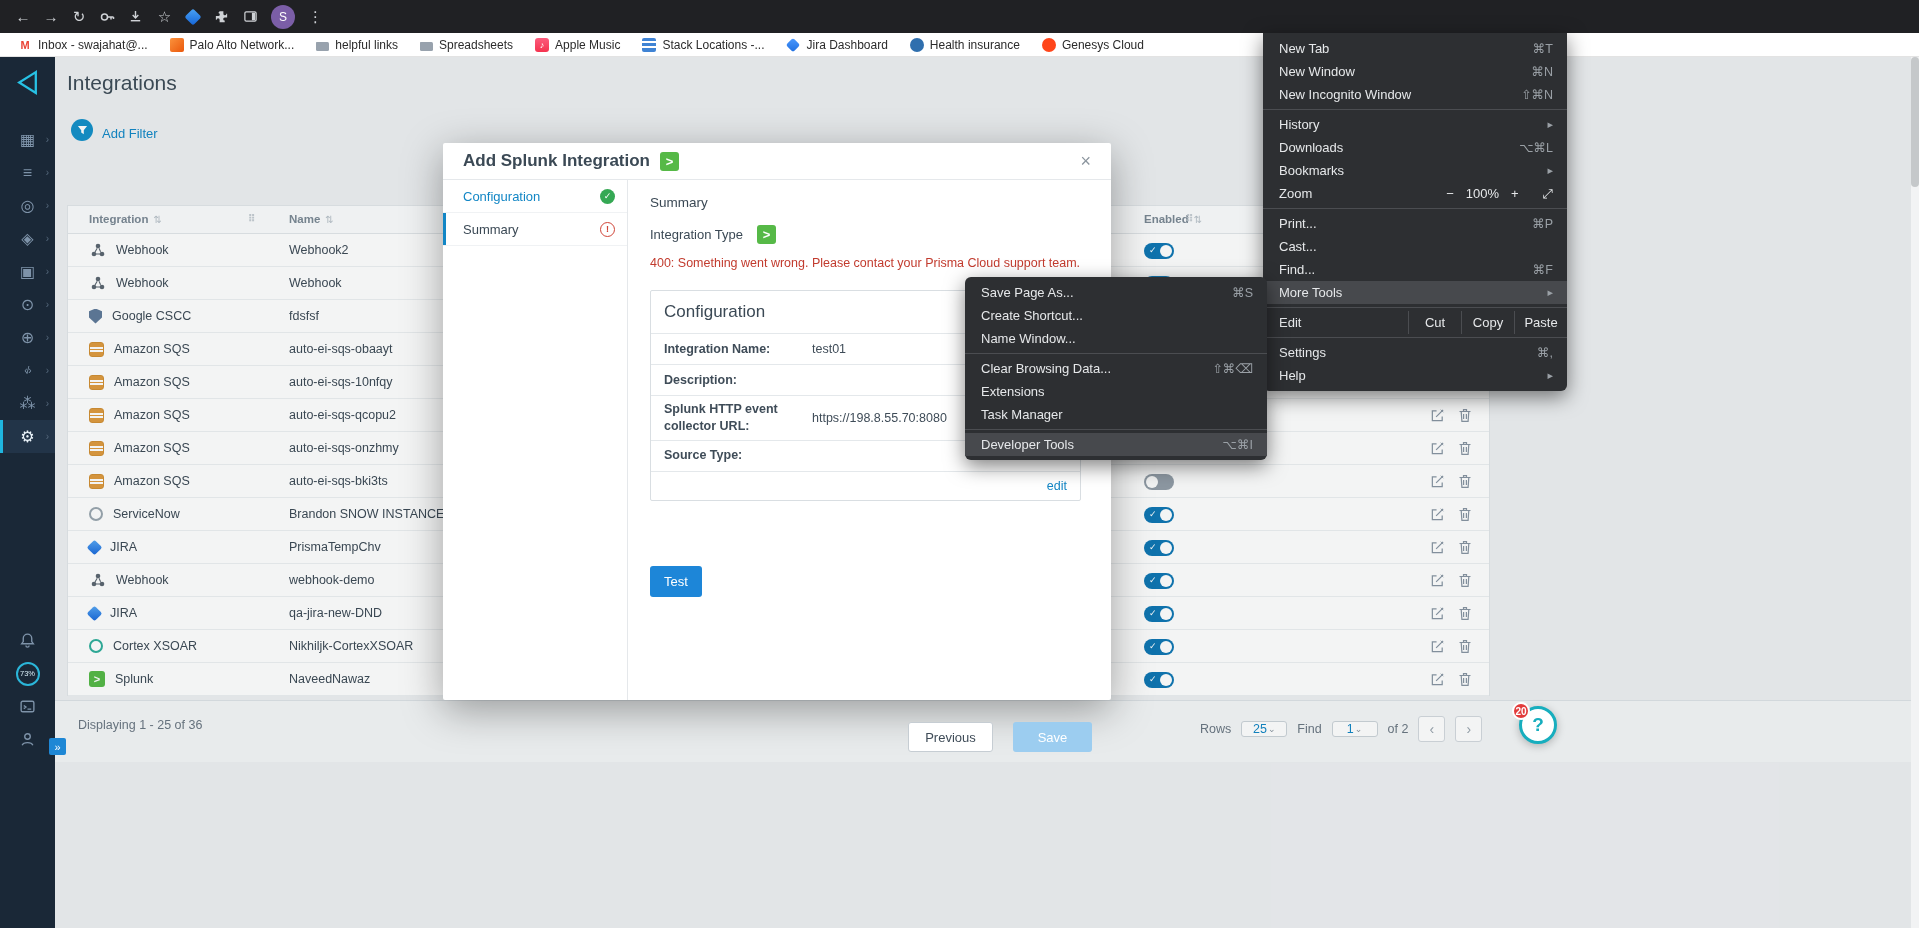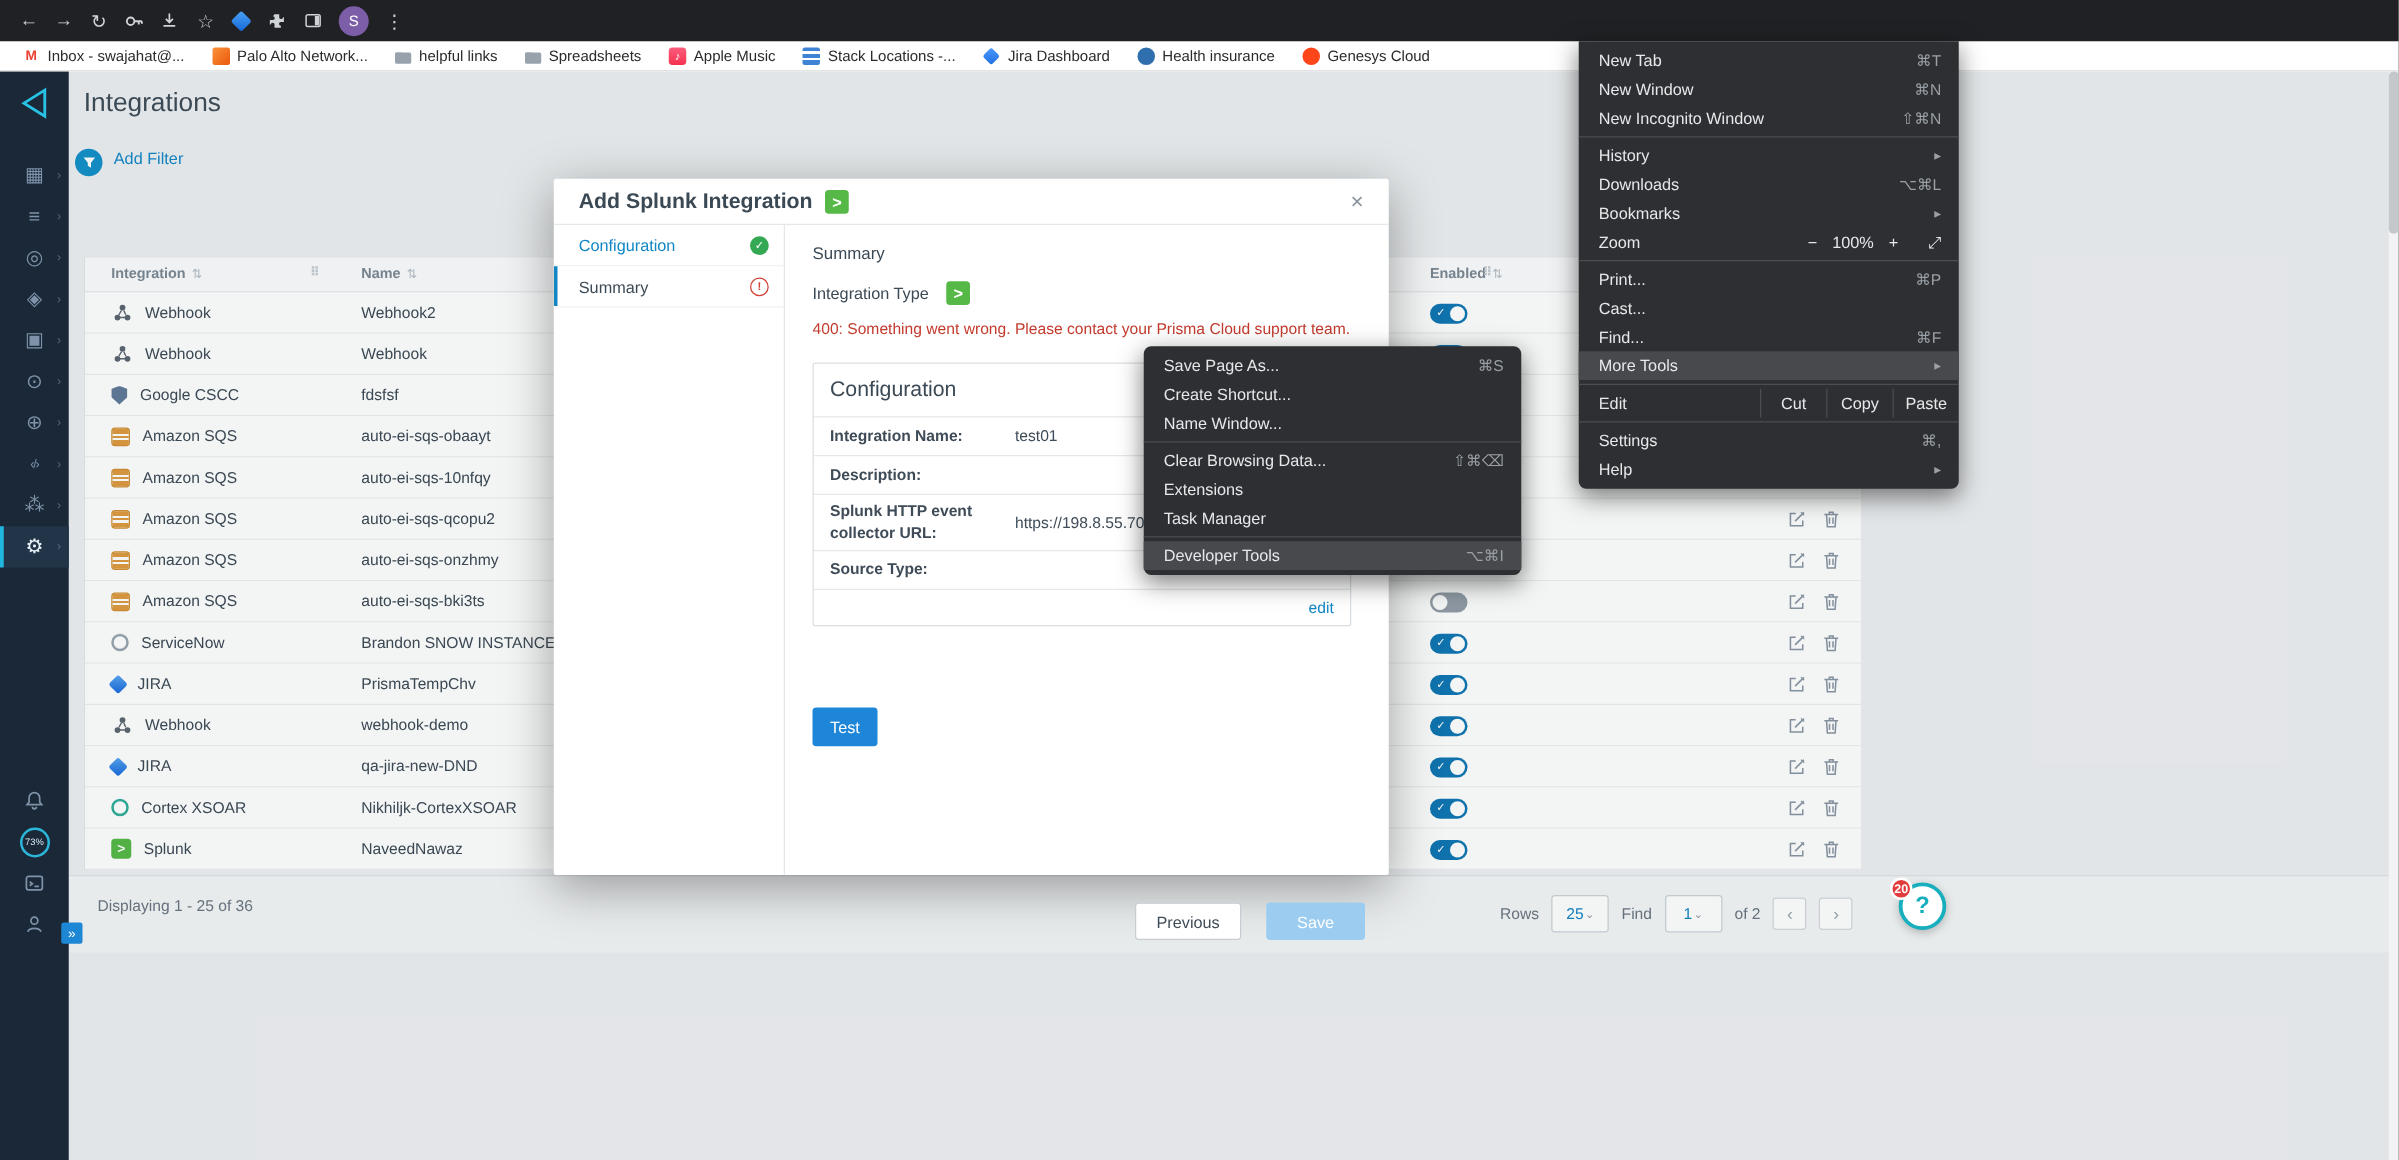--- a/index.html
+++ b/index.html
@@ -42,21 +42,21 @@
   .sg{line-height:1}
   .sg.small{font-size:10px;letter-spacing:-1px}
   .sbspacer{flex:1}
   .sbottom{width:100%;display:flex;flex-direction:column;align-items:flex-start;margin-bottom:172px}
   .sbitem{height:33px;width:100%;display:flex;align-items:center;justify-content:center}
   .gauge{width:24px;height:24px;border-radius:50%;border:2.5px solid #2bb6d9;color:#d7ecf5;font-size:7.5px;display:flex;align-items:center;justify-content:center}
 
   
   .content{position:absolute;left:55px;top:0;right:0;bottom:0}
   .page-title{position:absolute;left:12px;top:14px;font-size:21px;font-weight:400;color:#3d4b57}
-  .addfilter{position:absolute;left:5px;top:62px;display:flex;align-items:flex-start;gap:9px;cursor:pointer}
+  .addfilter{position:absolute;left:16px;top:62px;display:flex;align-items:flex-end;gap:9px;cursor:pointer}
   .af-circle{width:22px;height:22px;border-radius:50%;background:#1390c9;display:flex;align-items:center;justify-content:center}
   .af-label{color:#1187c7;font-size:13px}
 
   .tablecard{position:absolute;left:12px;top:148px;width:1423px;height:491px;background:#fff;border:1px solid #e2e6e9}
   .thead{position:relative;height:28px;border-bottom:1px solid #e2e6e9;background:#fbfcfd;font-size:11.5px;color:#7b8894;font-weight:700}
   .hcell{position:absolute;top:7px;display:flex;align-items:center;gap:5px}
   .h-int{left:21px}.h-name{left:221px}.h-enabled{left:1076px}
   .sort{color:#b6bfc7;font-size:10px;font-weight:400}
   .grip{position:absolute;top:7px;color:#c5ccd2;font-size:10px}
   .g1{left:180px}.g2{left:381px}.g3{left:1118px}
@@ -78,21 +78,21 @@
   .tgl.off{background:#939ea8}
   .tgl .knob{position:absolute;top:2px;width:12px;height:12px;border-radius:50%;background:#fff;font-style:normal}
   .tgl.on .knob{right:2px}.tgl.off .knob{left:2px}
   .tgl .tick{position:absolute;left:5px;top:1.5px;color:#fff;font-size:9px;font-style:normal}
   .acts{position:absolute;left:1362px;top:0;height:100%;display:flex;align-items:center;gap:13px}
   .act{display:inline-flex;cursor:pointer}
 
   .pagefooter{position:absolute;left:0;right:8px;top:643px;height:62px;border-top:1px solid #dde2e6;background:#f4f6f7}
   .displaying{position:absolute;left:23px;top:17px;font-size:12.5px;color:#6a7682}
   .pager{position:absolute;left:1145px;top:15px;display:flex;align-items:center;gap:10px;font-size:12.5px;color:#6a7682}
-  .selbox{min-width:46px;height:30px;border:1px solid #ccd3d9;border-radius:3px;background:#fff;color:#1286c5;display:flex;align-items:center;justify-content:center;gap:1px;padding:0 8px;cursor:pointer}
+  .selbox{min-width:46px;height:16px;border:1px solid #ccd3d9;border-radius:3px;background:#fff;color:#1286c5;display:flex;align-items:center;justify-content:center;gap:1px;padding:0 8px;cursor:pointer}
   .selbox .caret{color:#8a95a0;font-size:9px}
   .pgbtn{width:27px;height:26px;border:1px solid #d3d9de;background:#fff;border-radius:3px;color:#98a3ad;display:flex;align-items:center;justify-content:center;font-size:14px;cursor:pointer}
 
   .corner-expand{position:absolute;left:49px;top:681px;width:17px;height:17px;background:#1e87d5;border-radius:2px;color:#fff;font-size:11px;display:flex;align-items:center;justify-content:center;z-index:35;cursor:pointer}
 
   
   .overlay{position:absolute;inset:0;background:rgba(20,30,40,.05);z-index:20}
   .modal{position:absolute;left:388px;top:86px;width:668px;height:557px;background:#fff;box-shadow:0 10px 40px rgba(0,0,0,.35);z-index:25;border-radius:2px}
   .modal-header{height:37px;border-bottom:1px solid #e5e8eb;display:flex;align-items:center;padding:0 20px;gap:10px}
   .modal-title{font-size:17px;font-weight:700;color:#3b4955}
@@ -121,21 +121,21 @@
   .prev-btn{position:absolute;left:853px;top:665px;width:85px;height:30px;background:#fff;border:1px solid #c6cdd3;border-radius:3px;color:#3f4c58;font-size:13px;z-index:26;cursor:pointer;font-family:inherit}
   .save-btn{position:absolute;left:958px;top:665px;width:79px;height:30px;background:#9ccdf0;border:none;border-radius:3px;color:#fff;font-size:13px;z-index:26;font-family:inherit}
 
   
   .help{position:absolute;left:1464px;top:649px;width:38px;height:38px;border-radius:50%;background:#fff;border:3px solid #17aebe;color:#17aebe;font-size:19px;font-weight:700;display:flex;align-items:center;justify-content:center;z-index:30;box-shadow:0 2px 8px rgba(0,0,0,.25);cursor:pointer}
   .help-badge{position:absolute;left:-10px;top:-7px;background:#e23b3b;color:#fff;border-radius:50%;min-width:18px;height:18px;font-size:10px;font-weight:700;display:flex;align-items:center;justify-content:center;border:2px solid #fff}
 
   
   .menu{position:absolute;background:#2d2f32;border-radius:6px;box-shadow:0 6px 20px rgba(0,0,0,.5);padding:4px 0;font-size:13px;color:#e6e8ea;z-index:60}
   #chrome-menu{left:1263px;top:33px;width:304px;border-top-left-radius:0;border-top-right-radius:0}
-  #more-tools{left:915px;top:277px;width:302px;z-index:61}
+  #more-tools{left:965px;top:277px;width:302px;z-index:61}
   .mitem{height:23px;display:flex;align-items:center;padding:0 14px 0 16px;cursor:pointer;white-space:nowrap}
   .mitem.hl{background:#47494d}
   .mitem.editrow{padding-right:0}
   .mlabel{flex:1}
   .msc{color:#9aa0a6;font-size:12.5px}
   .marrow{color:#9aa0a6;margin-left:10px;font-size:11px}
   .mdiv{height:1px;background:#4b4d51;margin:3px 0}
   .zctl{padding:0 8px;color:#e6e8ea;cursor:pointer}
   .zval{margin:0 4px;color:#e6e8ea}
   .zfs{margin-left:16px;color:#e6e8ea;cursor:pointer}

